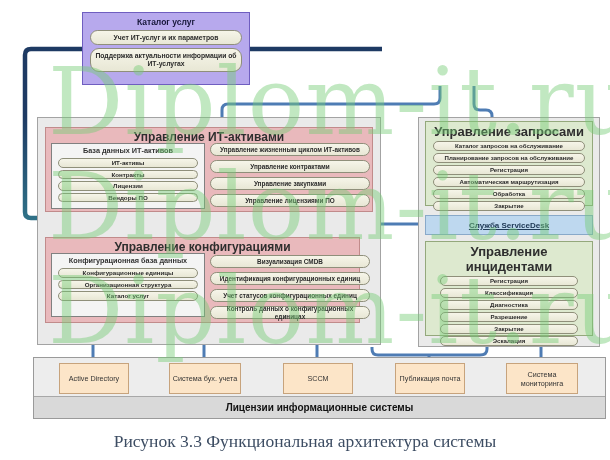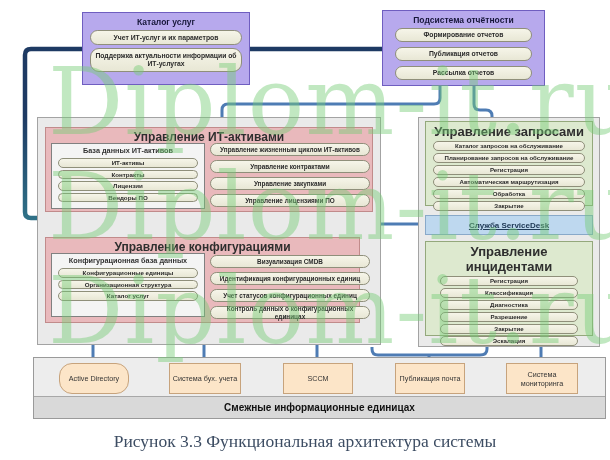--- a/index.html
+++ b/index.html
@@ -52,21 +52,21 @@
   
   .b-sd{left:425px;top:215px;width:168px;height:20px;background:#bed8ef;border:1px solid #89a9c9;
     display:flex;align-items:center;justify-content:center;font-size:8px;font-weight:bold;color:#203a56;text-decoration:underline;}
   
   .b-band{left:33px;top:357px;width:573px;height:62px;background:#ededed;border:1.3px solid #9a9a9a;}
   .band-label{position:absolute;left:0;right:0;bottom:0;height:22px;background:#d9d9d9;border-top:1px solid #a8a8a8;
     display:flex;align-items:center;justify-content:center;font-size:10px;font-weight:bold;color:#111;}
   .sysbox{position:absolute;top:5px;height:31px;background:#fce5c8;border:1px solid #c7a37c;
     display:flex;align-items:center;justify-content:center;text-align:center;
     font-size:7.2px;color:#333;line-height:1.25;padding:1px 2px;}
-  .sys0{left:25px;width:70px;border-radius:13px;} .sys1{left:135px;width:72px;} .sys2{left:249px;width:70px;}
+  .sys0{left:25px;width:70px;} .sys1{left:135px;width:72px;} .sys2{left:249px;width:70px;}
   .sys3{left:361px;width:70px;} .sys4{left:472px;width:72px;}
   
   .caption{position:absolute;left:0;right:0;top:431px;text-align:center;z-index:2;
     font-family:"Liberation Serif",serif;font-size:17.5px;color:#3d4d63;}
   
   .wm{position:absolute;left:48px;z-index:10;pointer-events:none;white-space:nowrap;
     font-family:"DejaVu Serif",serif;font-size:94px;line-height:1;letter-spacing:1px;
     color:rgba(118,203,118,0.45);}
   .wm1{top:55px;} .wm2{top:160px;} .wm3{top:264px;}
 </style>
@@ -95,26 +95,20 @@
     <path d="M 429 355 V 363" stroke="#4e7cb4" stroke-width="3" fill="none"></path>
     <path d="M 541 347 V 363" stroke="#4e7cb4" stroke-width="3" fill="none"></path>
   </svg>
 
   <div class="blk purple b-catalog">
     <div class="ttl">Каталог услуг</div>
     <div class="pill pc0">Учет ИТ-услуг и их параметров</div>
     <div class="pill pc1">Поддержка актуальности информации об ИТ-услугах</div>
   </div>
 
-  <div class="blk purple b-report">
-    <div class="ttl">Подсистема отчётности</div>
-    <div class="pill">Формирование отчетов</div>
-    <div class="pill">Публикация отчетов</div>
-    <div class="pill">Рассылка отчетов</div>
-  </div>
 
   <div class="blk gray-cont b-lcont"></div>
 
   <div class="blk pink b-assets">
     <div class="ttl">Управление ИТ-активами</div>
     <div class="innerdb assets-db">
       <div class="ttl2">База данных ИТ-активов</div>
       <div class="pill">ИТ-активы</div>
       <div class="pill">Контракты</div>
       <div class="pill">Лицензии</div>
@@ -167,21 +161,21 @@
     <div class="pill">Закрытие</div>
     <div class="pill">Эскалация</div>
   </div>
 
   <div class="blk b-band">
     <div class="sysbox sys0">Active Directory</div>
     <div class="sysbox sys1">Система бух. учета</div>
     <div class="sysbox sys2">SCCM</div>
     <div class="sysbox sys3">Публикация почта</div>
     <div class="sysbox sys4">Система мониторинга</div>
-    <div class="band-label">Смежные информационные единицах</div>
+    <div class="band-label">Лицензии информационные системы</div>
   </div>
 
   <div class="caption">Рисунок 3.3 Функциональная архитектура системы</div>
 
   <div class="wm wm1">Diplom-it.ru</div>
   <div class="wm wm2">Diplom-it.ru</div>
   <div class="wm wm3">Diplom-it.ru</div>
 
 </div>
 

